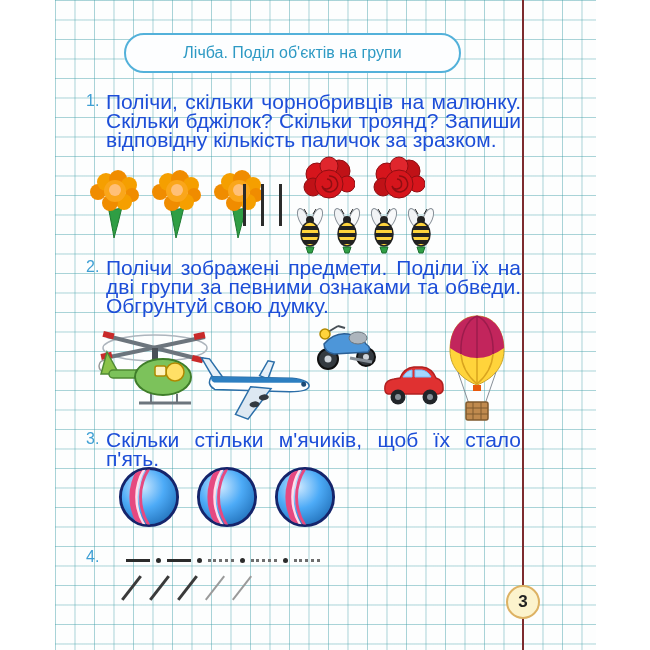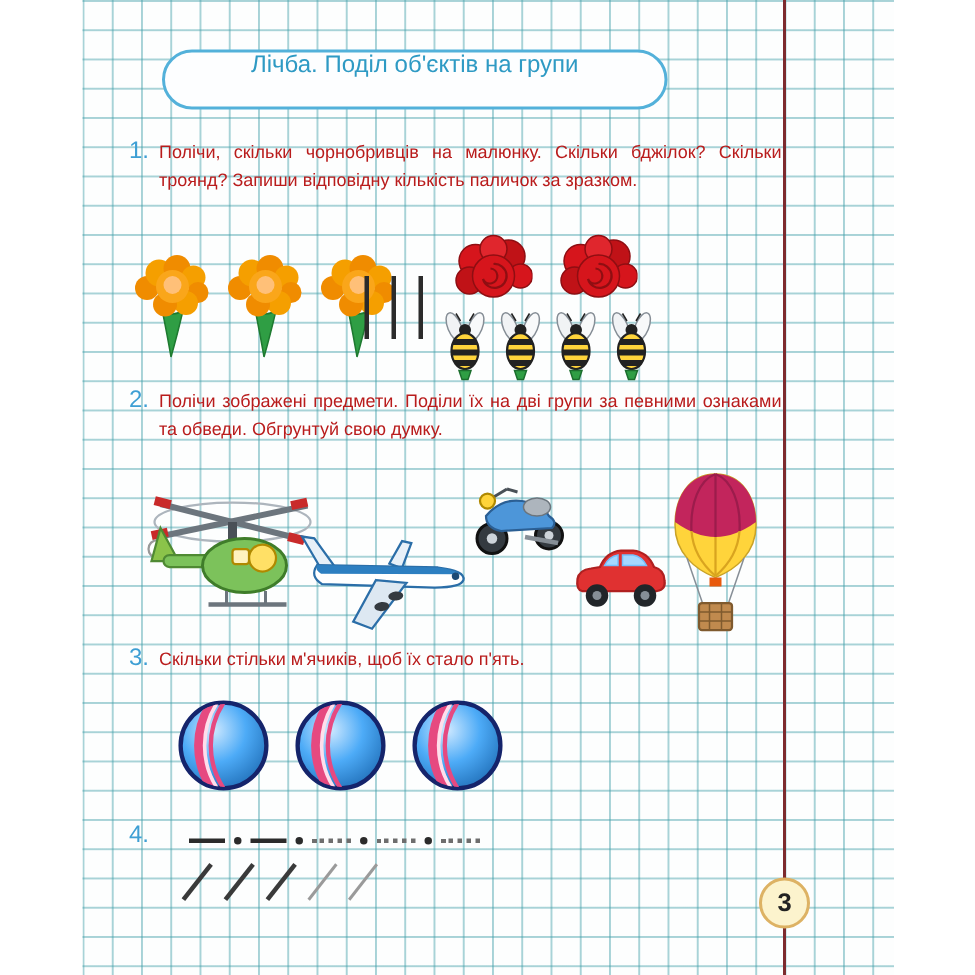--- a/index.html
+++ b/index.html
@@ -11,29 +11,29 @@
     position:absolute; left:55px; top:0; width:541px; height:650px;
     background-color:#fdfefe;
     background-image:
       linear-gradient(to right, rgba(64,158,168,0.45) 1px, transparent 1px),
       linear-gradient(to bottom, rgba(64,158,168,0.45) 1px, transparent 1px);
     background-size:19.5px 19.5px;
   }
   .margin-line { position:absolute; left:522px; top:0; width:2px; height:650px; background:#7d2b2e; }
 
   .title-box {
-    position:absolute; left:108px; top:33px; width:337px; height:40px;
+    position:absolute; left:124px; top:33px; width:337px; height:40px;
     background:#fdfeff; border:2px solid #53b1da; border-radius:20px;
-    display:flex; align-items:flex-start; justify-content:center;
+    display:flex; align-items:center; justify-content:center;
     color:#2e9ac4; font-size:16px;
   }
 
   .task { position:absolute; left:86px; width:440px; }
   .task .num { position:absolute; left:0; top:0; color:#3e9fd4; font-size:16px; }
-  .task .ttext { margin-left:20px; width:415px; text-align:justify; color:#b91c1c; font-size:12px; line-height:19px; }
+  .task .ttext { margin-left:20px; width:415px; text-align:justify; color:#1d4ed8; font-size:21px; line-height:19px; }
   .t1 { top:92px; } .t2 { top:258px; } .t3 { top:430px; }
   .t4num { position:absolute; left:86px; top:548px; color:#3e9fd4; font-size:16px; }
 
   .row1 { position:absolute; left:88px; top:156px; width:440px; height:100px; }
   .row2 { position:absolute; left:88px; top:312px; width:440px; height:118px; }
   .row3 { position:absolute; left:118px; top:466px; display:flex; gap:16px; }
 
   .marigolds { position:absolute; left:0; top:10px; display:flex; gap:10px; }
   .tally { position:absolute; left:155px; top:28px; display:flex; gap:15px; }
   .tally span { display:block; width:3px; height:42px; background:#2b2b2b; }

